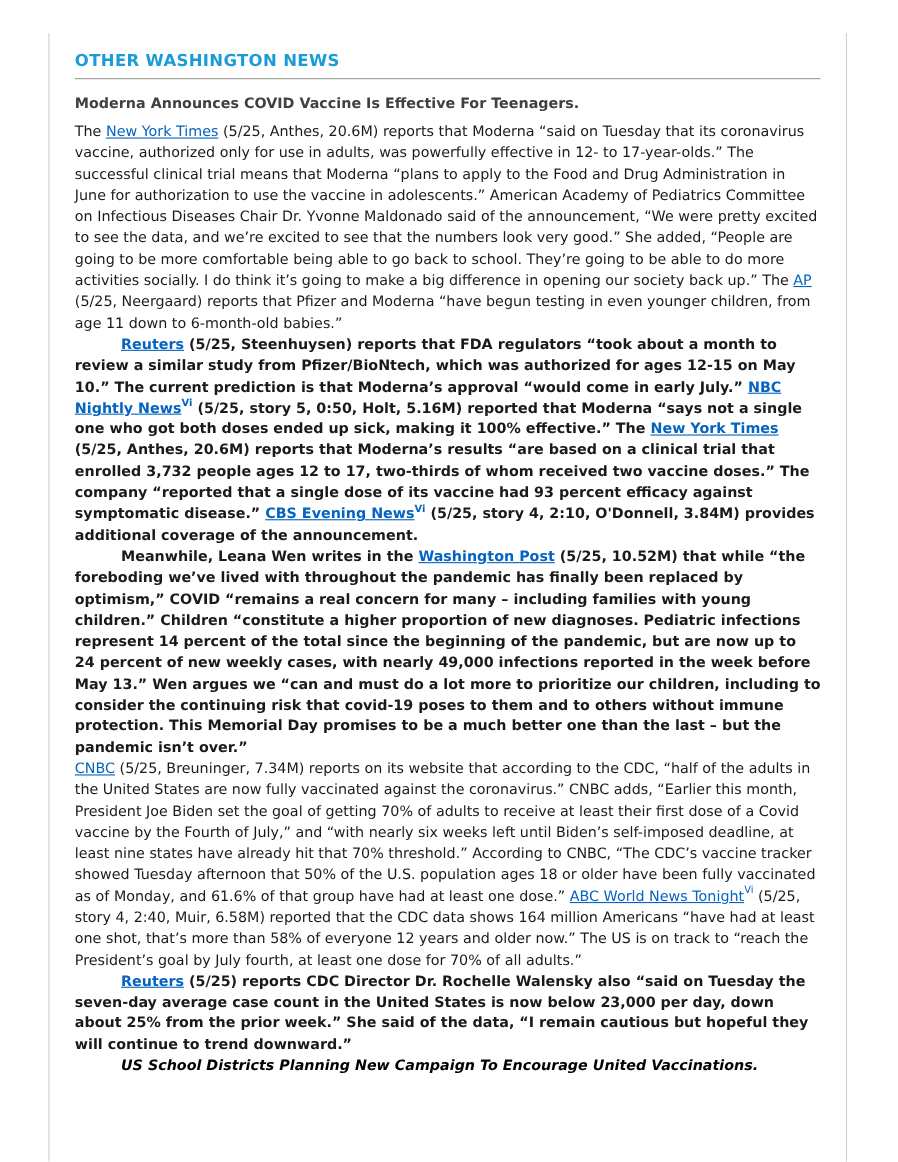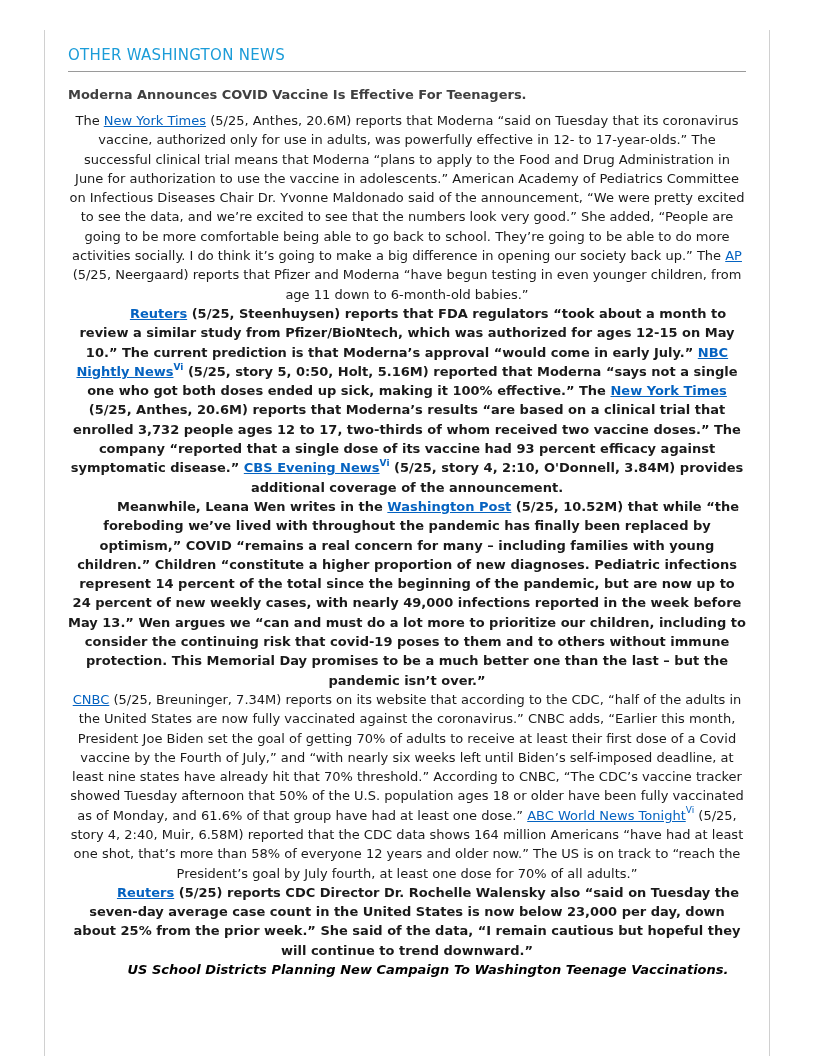--- a/index.html
+++ b/index.html
@@ -25,36 +25,36 @@
     border-right: 1px solid var(--frame);
     box-sizing: border-box;
   }
   .content {
     padding: 16px 23px 0 23px;
   }
   h1.section-title {
     margin: 0;
     padding-bottom: 7px;
     font-size: 15px;
-    font-weight: normal;
+    font-weight: bold;
     letter-spacing: 0.3px;
     color: var(--accent);
     border-bottom: 1px solid var(--rule);
   }
   h2.headline {
     margin: 15px 0 9px 0;
     font-size: 13px;
     font-weight: bold;
     color: #404040;
   }
   p.para {
     margin: 0;
     font-size: 13px;
     line-height: 19.3px;
-    text-align: center;
+    text-align: left;
   }
   p.indent { text-indent: 42px; font-weight: bold; }
   p.subhead {
     font-weight: bold;
     font-style: italic;
     color: #000000;
   }
   a.news-link {
     color: var(--link);
     text-decoration: underline;
@@ -80,17 +80,17 @@
     <article>
       <h2 class="headline">Moderna Announces COVID Vaccine Is Effective For Teenagers.</h2>
       <p class="para"><span>The </span><a href="#" class="news-link">New York Times</a><span> (5/25, Anthes, 20.6M) reports that Moderna “said on Tuesday that its coronavirus vaccine, authorized only for use in adults, was powerfully effective in 12- to 17-year-olds.” The successful clinical trial means that Moderna “plans to apply to the Food and Drug Administration in June for authorization to use the vaccine in adolescents.” American Academy of Pediatrics Committee on Infectious Diseases Chair Dr. Yvonne Maldonado said of the announcement, “We were pretty excited to see the data, and we’re excited to see that the numbers look very good.” She added, “People are going to be more comfortable being able to go back to school. They’re going to be able to do more activities socially. I do think it’s going to make a big difference in opening our society back up.” The </span><a href="#" class="news-link">AP</a><span> (5/25, Neergaard) reports that Pfizer and Moderna “have begun testing in even younger children, from age 11 down to 6-month-old babies.”</span></p>
       <p class="para indent"><a href="#" class="news-link">Reuters</a><span> (5/25, Steenhuysen) reports that FDA regulators “took about a month to review a similar study from Pfizer/BioNtech, which was authorized for ages 12-15 on May 10.” The current prediction is that Moderna’s approval “would come in early July.” </span><a href="#" class="news-link">NBC Nightly News</a><sup class="video-sup">Vi</sup><span> (5/25, story 5, 0:50, Holt, 5.16M) reported that Moderna “says not a single one who got both doses ended up sick, making it 100% effective.” The </span><a href="#" class="news-link">New York Times</a><span> (5/25, Anthes, 20.6M) reports that Moderna’s results “are based on a clinical trial that enrolled 3,732 people ages 12 to 17, two-thirds of whom received two vaccine doses.” The company “reported that a single dose of its vaccine had 93 percent efficacy against symptomatic disease.” </span><a href="#" class="news-link">CBS Evening News</a><sup class="video-sup">Vi</sup><span> (5/25, story 4, 2:10, O'Donnell, 3.84M) provides additional coverage of the announcement.</span></p>
       <p class="para indent"><span>Meanwhile, Leana Wen writes in the </span><a href="#" class="news-link">Washington Post</a><span> (5/25, 10.52M) that while “the foreboding we’ve lived with throughout the pandemic has finally been replaced by optimism,” COVID “remains a real concern for many – including families with young children.” Children “constitute a higher proportion of new diagnoses. Pediatric infections represent 14 percent of the total since the beginning of the pandemic, but are now up to 24 percent of new weekly cases, with nearly 49,000 infections reported in the week before May 13.” Wen argues we “can and must do a lot more to prioritize our children, including to consider the continuing risk that covid-19 poses to them and to others without immune protection. This Memorial Day promises to be a much better one than the last – but the pandemic isn’t over.”</span></p>
     </article>
 
     <article>
       <p class="para"><a href="#" class="news-link">CNBC</a><span> (5/25, Breuninger, 7.34M) reports on its website that according to the CDC, “half of the adults in the United States are now fully vaccinated against the coronavirus.” CNBC adds, “Earlier this month, President Joe Biden set the goal of getting 70% of adults to receive at least their first dose of a Covid vaccine by the Fourth of July,” and “with nearly six weeks left until Biden’s self-imposed deadline, at least nine states have already hit that 70% threshold.” According to CNBC, “The CDC’s vaccine tracker showed Tuesday afternoon that 50% of the U.S. population ages 18 or older have been fully vaccinated as of Monday, and 61.6% of that group have had at least one dose.” </span><a href="#" class="news-link">ABC World News Tonight</a><sup class="video-sup">Vi</sup><span>  (5/25, story 4, 2:40, Muir, 6.58M) reported that the CDC data shows 164 million Americans “have had at least one shot, that’s more than 58% of everyone 12 years and older now.” The US is on track to “reach the President’s goal by July fourth, at least one dose for 70% of all adults.”</span></p>
       <p class="para indent"><a href="#" class="news-link">Reuters</a><span> (5/25) reports CDC Director Dr. Rochelle Walensky also “said on Tuesday the seven-day average case count in the United States is now below 23,000 per day, down about 25% from the prior week.” She said of the data, “I remain cautious but hopeful they will continue to trend downward.”</span></p>
-      <p class="para indent subhead">US School Districts Planning New Campaign To Washington Teenage Vaccinations.</p>
+      <p class="para indent subhead">US School Districts Planning New Campaign To Encourage United Vaccinations.</p>
     </article>
 
   </div>
 </div>
 
 </body></html>

